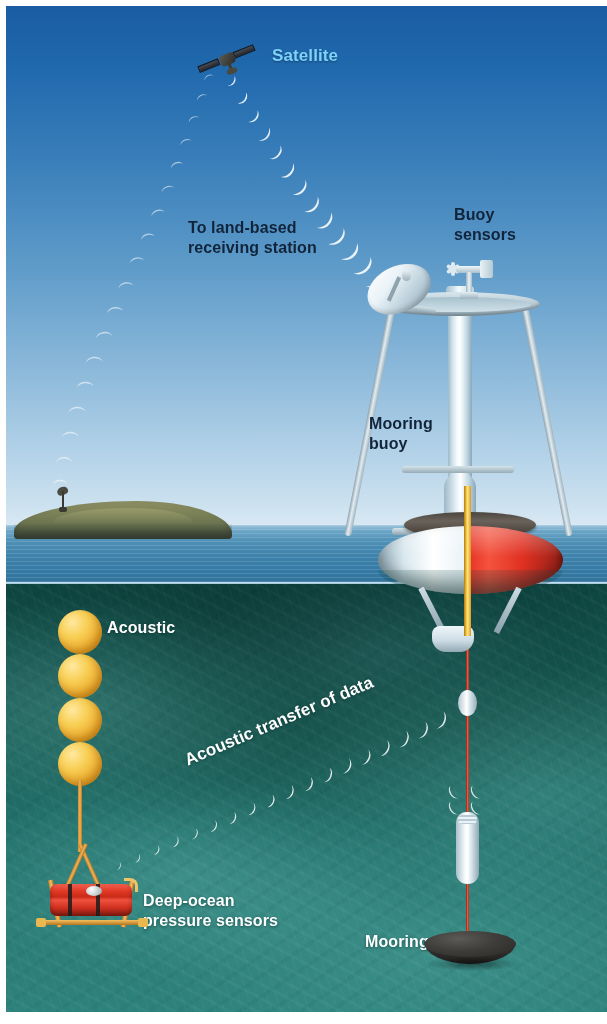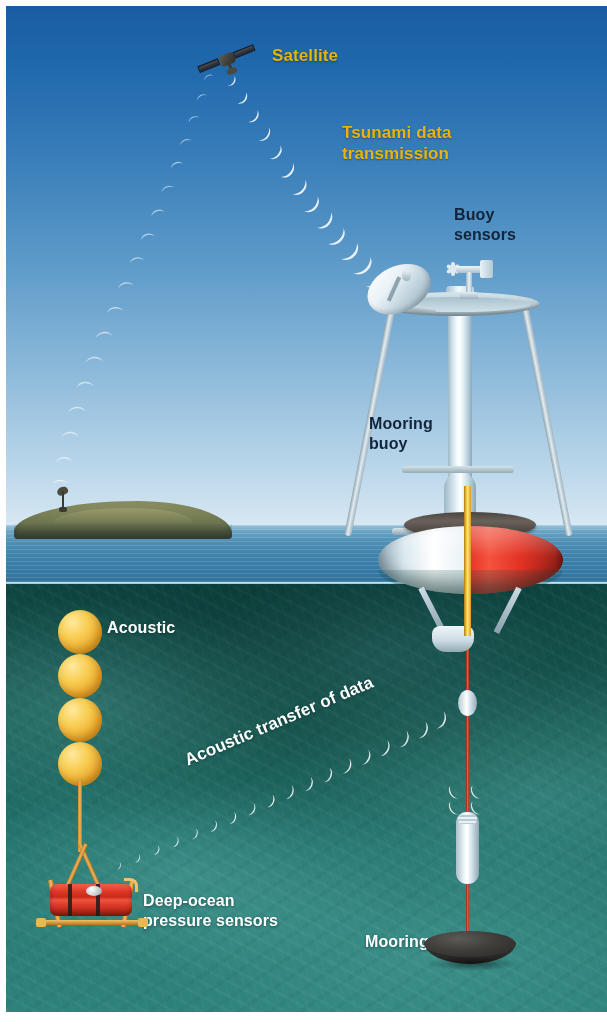--- a/index.html
+++ b/index.html
@@ -413,21 +413,21 @@
 
   
   .lbl {
     position:absolute;
     font-family: "Liberation Sans", sans-serif;
     font-weight: bold;
     line-height: 1.22;
     white-space: pre-line;
     letter-spacing: .1px;
   }
-  .lbl.white { color:#eab308; text-shadow: 0 1px 2px rgba(0,0,0,.35); }
+  .lbl.white { color:#7dd3fc; text-shadow: 0 1px 2px rgba(0,0,0,.35); }
   .lbl.dark  { color:#12243a; }
   .lbl.deepw { color:#ffffff; text-shadow: 0 1px 3px rgba(0,40,40,.55); }
 
   #lbl-satellite      { left:266px; top:40px;  font-size:17px; }
   #lbl-transmission   { left:336px; top:117px; font-size:17px; }
   #lbl-landstation    { left:182px; top:212px; font-size:16px; }
   #lbl-buoysensors    { left:448px; top:199px; font-size:16px; }
   #lbl-surfacebuoy    { left:363px; top:408px; font-size:16px; }
   #lbl-flotation      { left:101px; top:612px; font-size:16px; }
   #lbl-acoustic       { left:180px; top:745px; font-size:17px;
@@ -627,23 +627,23 @@
       <div class="strap s2"></div>
       <div class="dome"></div>
       <div class="hook"></div>
       <div class="base"></div>
       <div class="foot l"></div>
       <div class="foot r"></div>
     </div>
 
     <div class="lbl white" id="lbl-satellite">Satellite</div>
 
-    <div class="lbl white" id="lbl-transmission">Tsunami data
-transmission</div>
-
+
+    <div class="lbl dark" id="lbl-landstation">To land-based
+receiving station</div>
 
     <div class="lbl dark" id="lbl-buoysensors">Buoy
 sensors</div>
 
     <div class="lbl dark" id="lbl-surfacebuoy">Mooring
 buoy</div>
 
     <div class="lbl deepw" id="lbl-flotation">Acoustic</div>
 
     <div class="lbl deepw" id="lbl-acoustic">Acoustic transfer of data</div>

